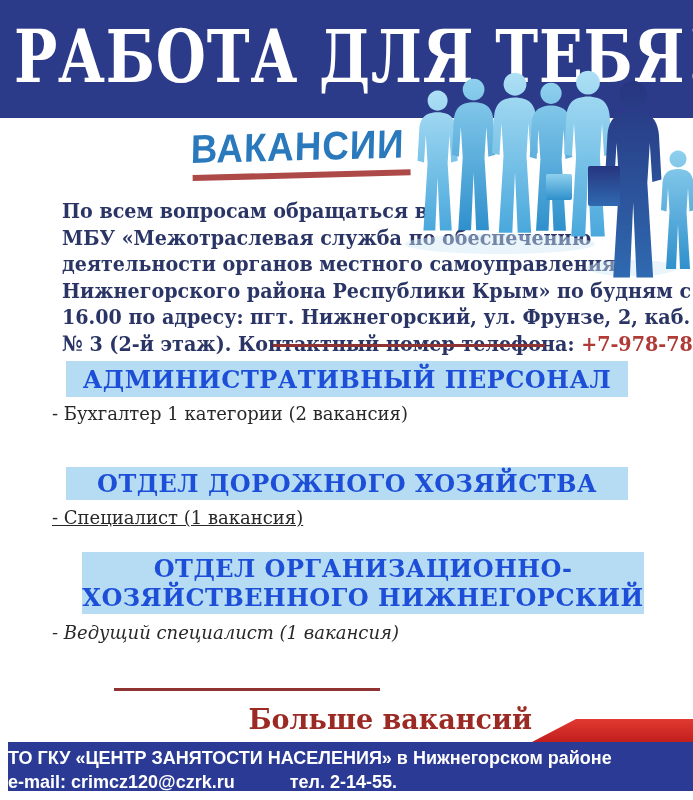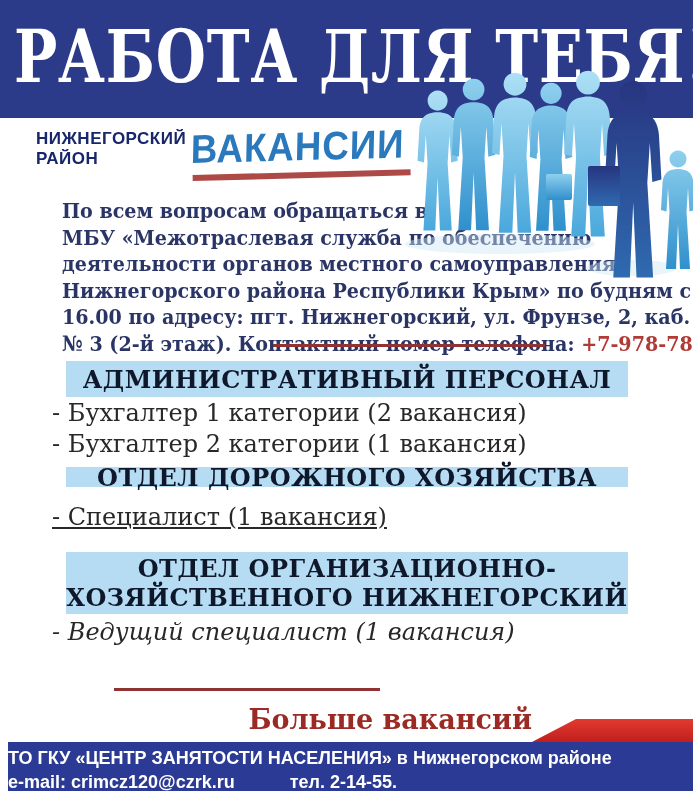--- a/index.html
+++ b/index.html
@@ -37,27 +37,27 @@
   }
   .contact .p-line{white-space:nowrap;}
   .phone{color:#b03a35;}
   
   .divider{position:absolute;height:3px;background:#8f3333;}
   .divider-1{left:273px;top:344px;width:272px;}
   .divider-2{left:114px;top:688px;width:266px;}
   
   .band{
     position:absolute;left:66px;width:562px;background:#b5dcf3;
-    color:#0f172a;font-weight:bold;font-size:24px;text-align:center;
+    color:#1d4ed8;font-weight:bold;font-size:24px;text-align:center;
     letter-spacing:.5px;display:flex;flex-direction:column;justify-content:center;
   }
   .band-1{top:361px;height:36px;}
-  .band-2{top:467px;height:20px;}
-  .band-3{top:552px;height:62px;line-height:29px;}
-  .items{position:absolute;left:52px;color:#282828;font-size:24px;line-height:31px;}
+  .band-2{top:467px;height:33px;}
+  .band-3{top:552px;height:62px;line-height:29px;margin-left:16px;}
+  .items{position:absolute;left:52px;color:#282828;font-size:18px;line-height:31px;}
   .items-1{top:398px;}
   .items-2{top:502px;text-decoration:underline;}
   .items-3{top:617px;font-style:italic;}
   .items .item{white-space:nowrap;}
   
   .more{
     position:absolute;left:130px;top:704px;width:402px;text-align:right;
     font-weight:bold;font-size:27px;color:#9c2a24;white-space:nowrap;
   }
   .ribbon{position:absolute;left:518px;top:719px;width:175px;height:24px;}
@@ -100,45 +100,40 @@
     <use href="#person-shape" fill="url(#gb2)" transform="translate(48,52) scale(1.28)"></use>
     <use href="#person-shape" fill="url(#gb)" transform="translate(88,46) scale(1.35)"></use>
     <use href="#person-shape" fill="url(#gb2)" transform="translate(126,56) scale(1.25)"></use>
     <use href="#person-shape" fill="url(#gb)" transform="translate(160,44) scale(1.4)"></use>
     <rect x="146" y="148" width="26" height="26" rx="2" fill="url(#gb2)"></rect>
     <use href="#person-shape" fill="url(#gd)" transform="translate(200,54) scale(1.66)"></use>
     <rect x="188" y="140" width="32" height="40" rx="2" fill="url(#gd)"></rect>
     <use href="#person-shape" fill="url(#gb2)" transform="translate(258,124) scale(1.0)"></use>
   </svg>
 
-  <div class="region">
-    <div>НИЖНЕГОРСКИЙ</div>
-    <div>РАЙОН</div>
-  </div>
 
   <div class="logo-wrap">
     <div class="logo-text">ВАКАНСИИ</div>
     <div class="logo-underline"></div>
   </div>
 
   <div class="contact">
     <div class="p-line">По всем вопросам обращаться в</div>
     <div class="p-line">МБУ «Межотраслевая служба по обеспечению</div>
     <div class="p-line">деятельности органов местного самоуправления</div>
     <div class="p-line">Нижнегорского района Республики Крым» по будням с 9.00 до</div>
     <div class="p-line">16.00 по адресу: пгт. Нижнегорский, ул. Фрунзе, 2, каб. № 2 и</div>
     <div class="p-line"><span>№ 3 (2-й этаж). Контактный номер телефона: </span><span class="phone">+7-978-785-53-83</span></div>
   </div>
 
   <div class="divider divider-1"></div>
 
   <div class="band band-1">АДМИНИСТРАТИВНЫЙ ПЕРСОНАЛ</div>
   <div class="items items-1">
     <div class="item">- Бухгалтер 1 категории (2 вакансия)</div>
-    <div class="item">- Бухгалтер 2 категории (1 вакансия)</div>
   </div>
 
   <div class="band band-2">ОТДЕЛ ДОРОЖНОГО ХОЗЯЙСТВА</div>
   <div class="items items-2">
     <div class="item">- Специалист (1 вакансия)</div>
   </div>
 
   <div class="band band-3">
     <div>ОТДЕЛ ОРГАНИЗАЦИОННО-</div>
     <div>ХОЗЯЙСТВЕННОГО НИЖНЕГОРСКИЙ</div>

